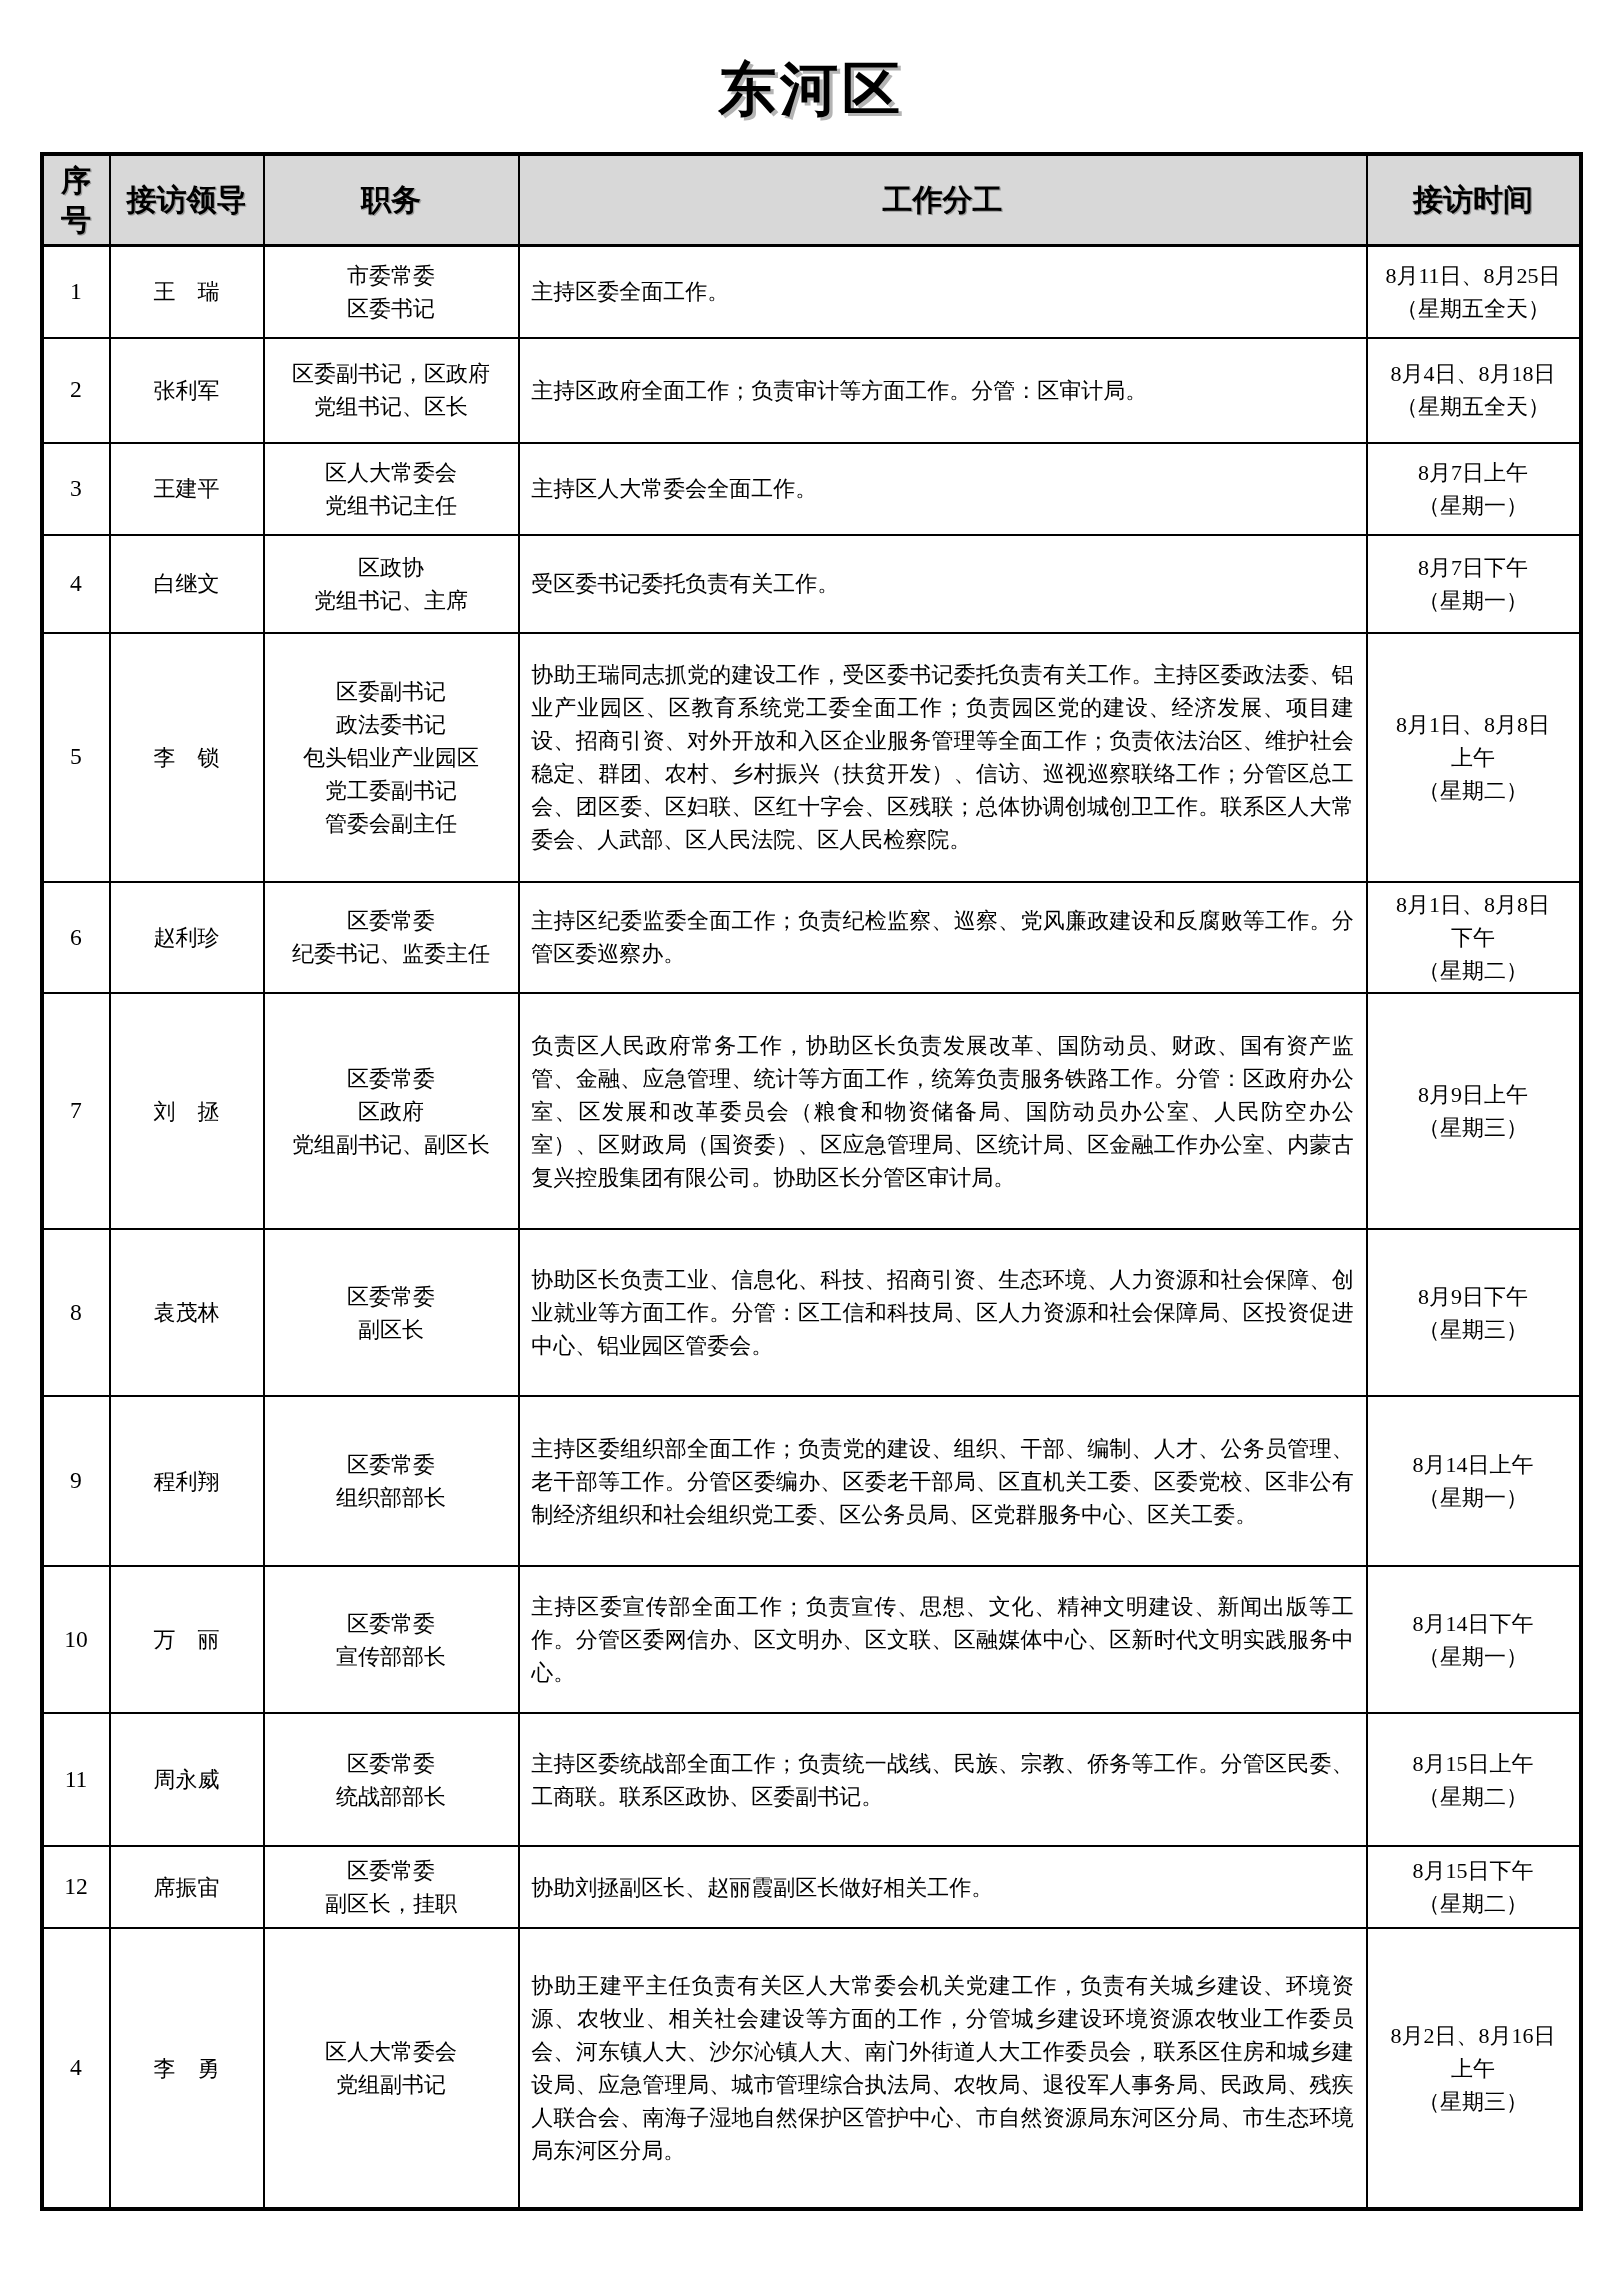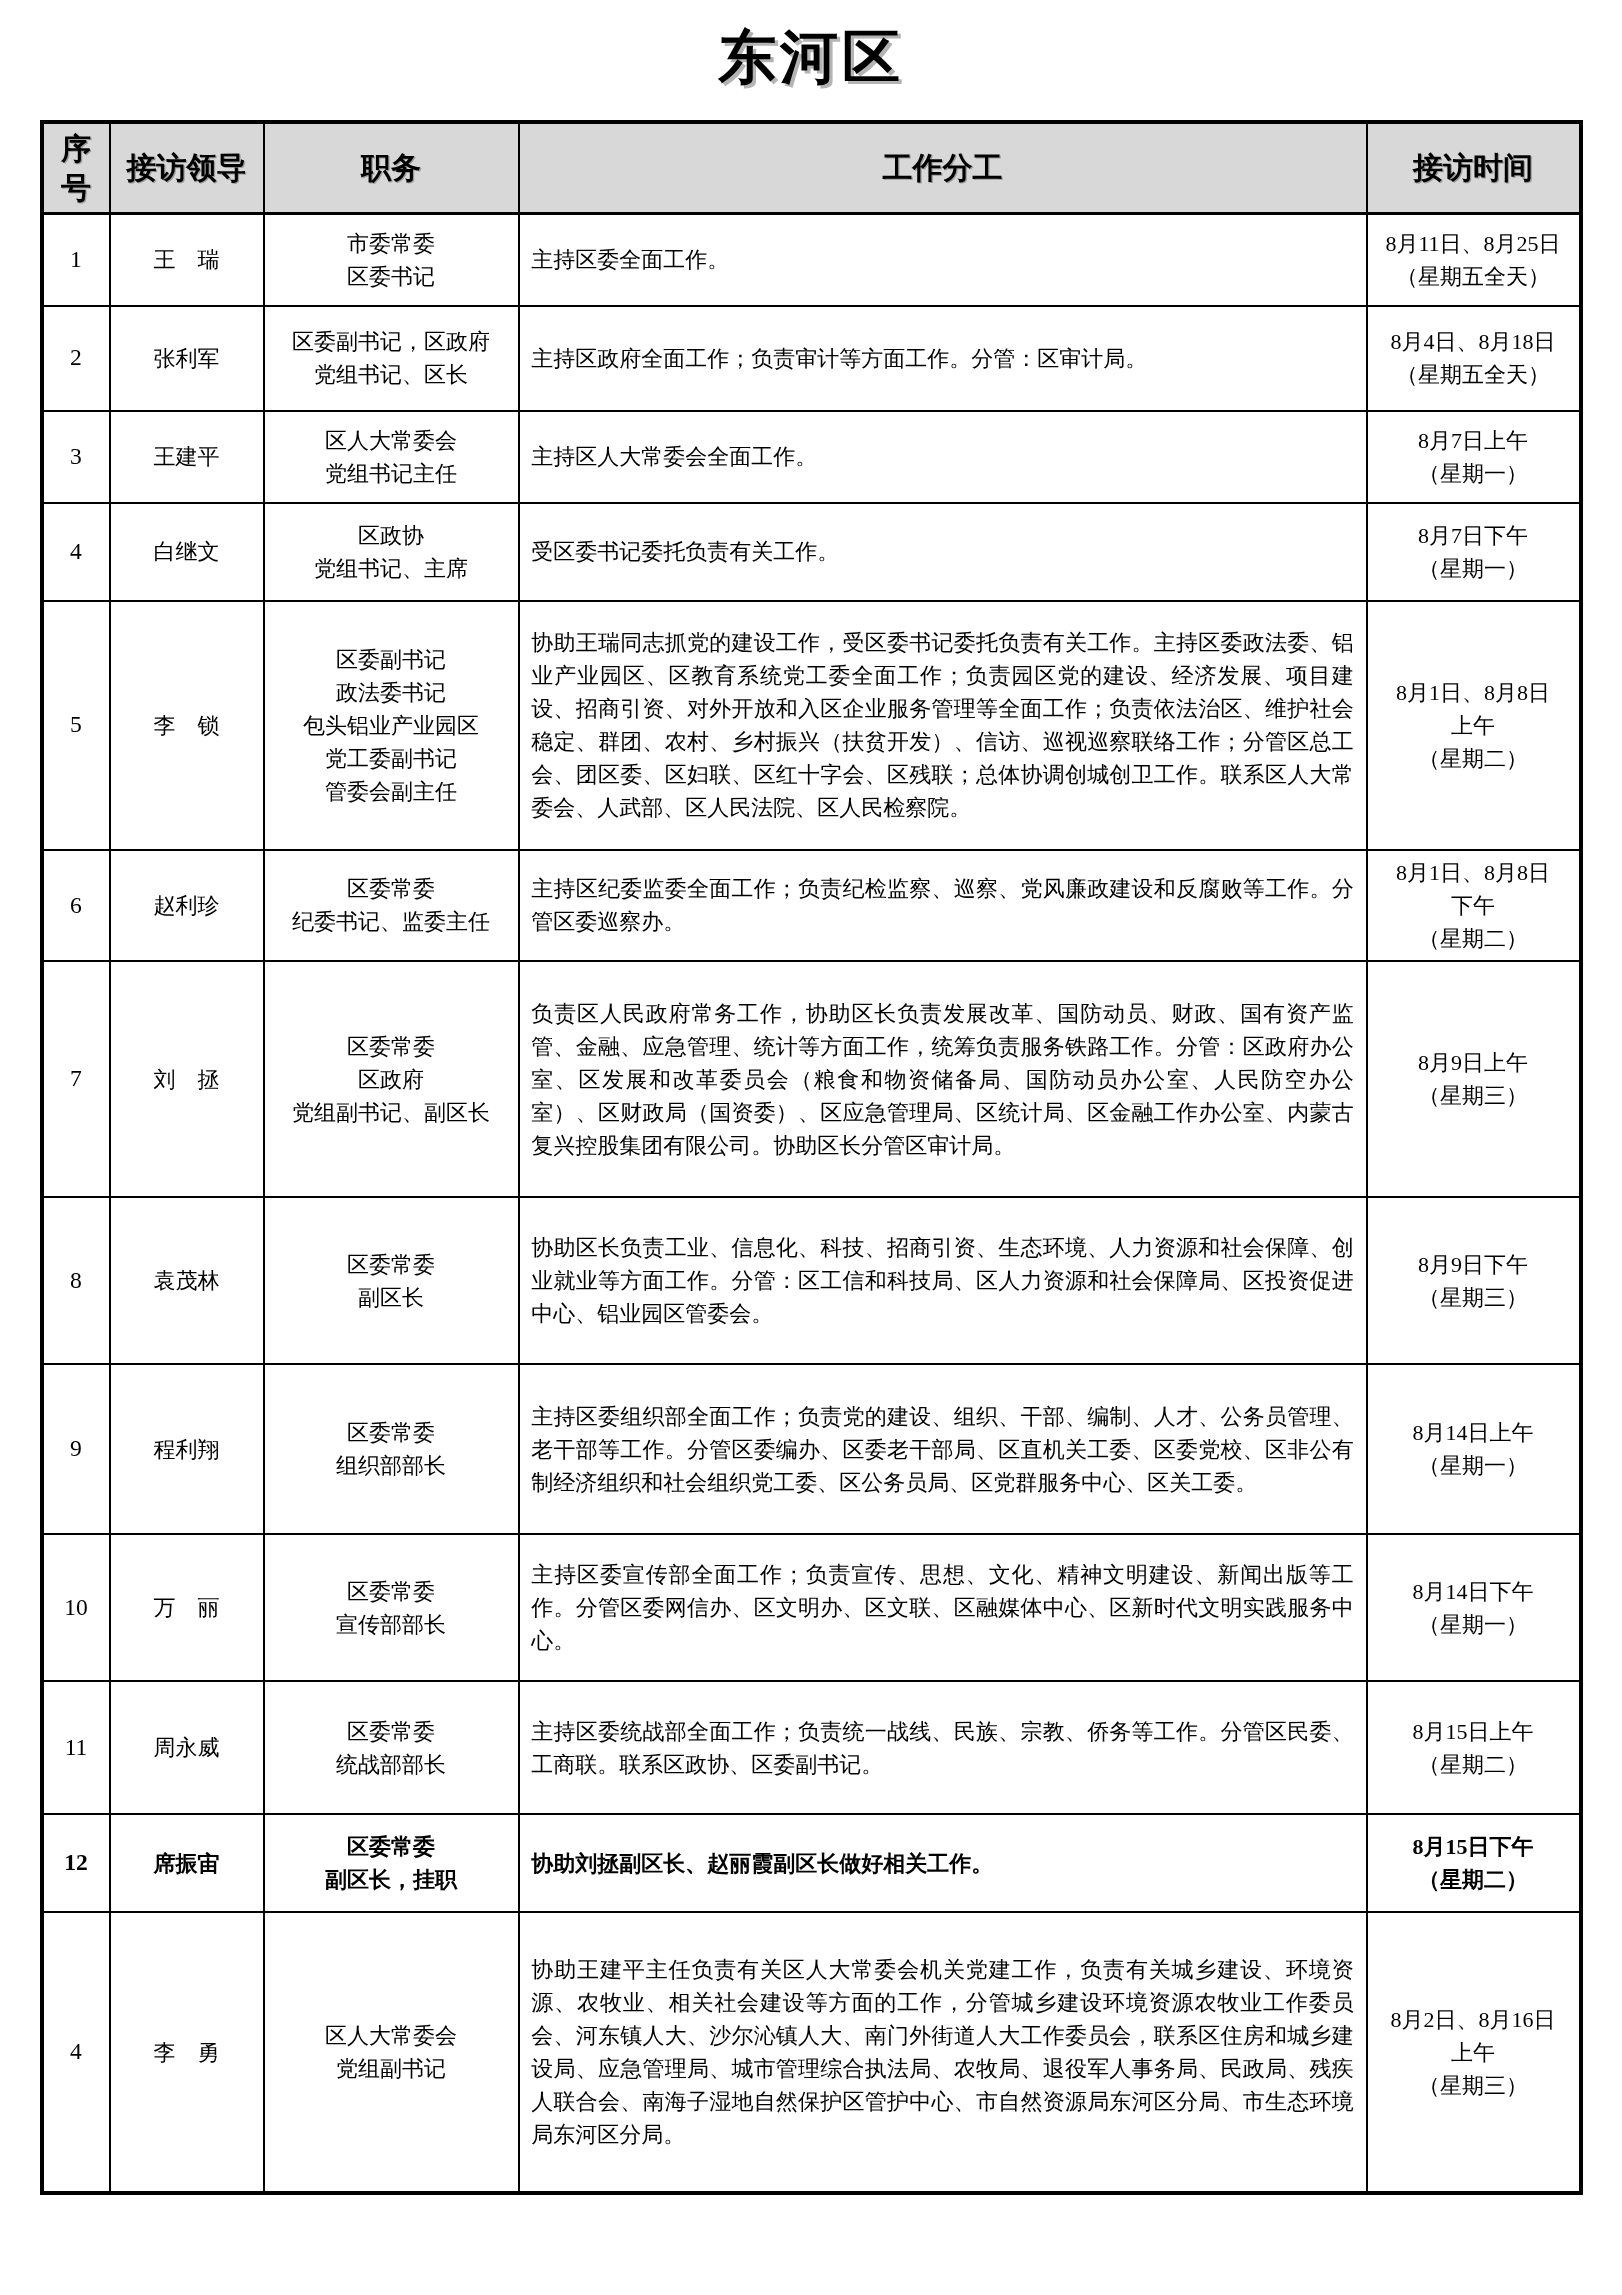--- a/index.html
+++ b/index.html
@@ -2,21 +2,21 @@
 <html style="font-size:10.5px"><head>
 <meta charset="utf-8">
 <style>
   html,body { margin:0; padding:0; }
   body {
     width:1622px; height:2295px;
     background:#ffffff; color:#000;
     font-family:"Liberation Serif", serif;
     overflow:hidden;
   }
-  .page { padding-top:24px; }
+  .page { padding-top:56px; }
   .doc-title {
     margin:0 0 29px 0;
     text-align:center;
     font-family:"Liberation Sans", sans-serif;
     font-weight:bold;
     font-size:58px;
     line-height:1.15;
     letter-spacing:3.9px;
     text-shadow:3.3px 3.3px 0 #b4b4b4;
   }
@@ -64,21 +64,21 @@
   tr.r2  { height:105px; }
   tr.r3  { height:92px; }
   tr.r4  { height:98px; }
   tr.r5  { height:249px; }
   tr.r6  { height:108px; }
   tr.r7  { height:236px; }
   tr.r8  { height:167px; }
   tr.r9  { height:170px; }
   tr.r10 { height:147px; }
   tr.r11 { height:133px; }
-  tr.r12 { height:98px;font-weight:bold; }
+  tr.r12 { height:82px; }
   tr.r13 { height:281px; }
 </style>
 </head>
 <body>
 
 <div class="page">
   <h1 class="doc-title">东河区</h1>
 
   <table class="roster">
     <colgroup>

